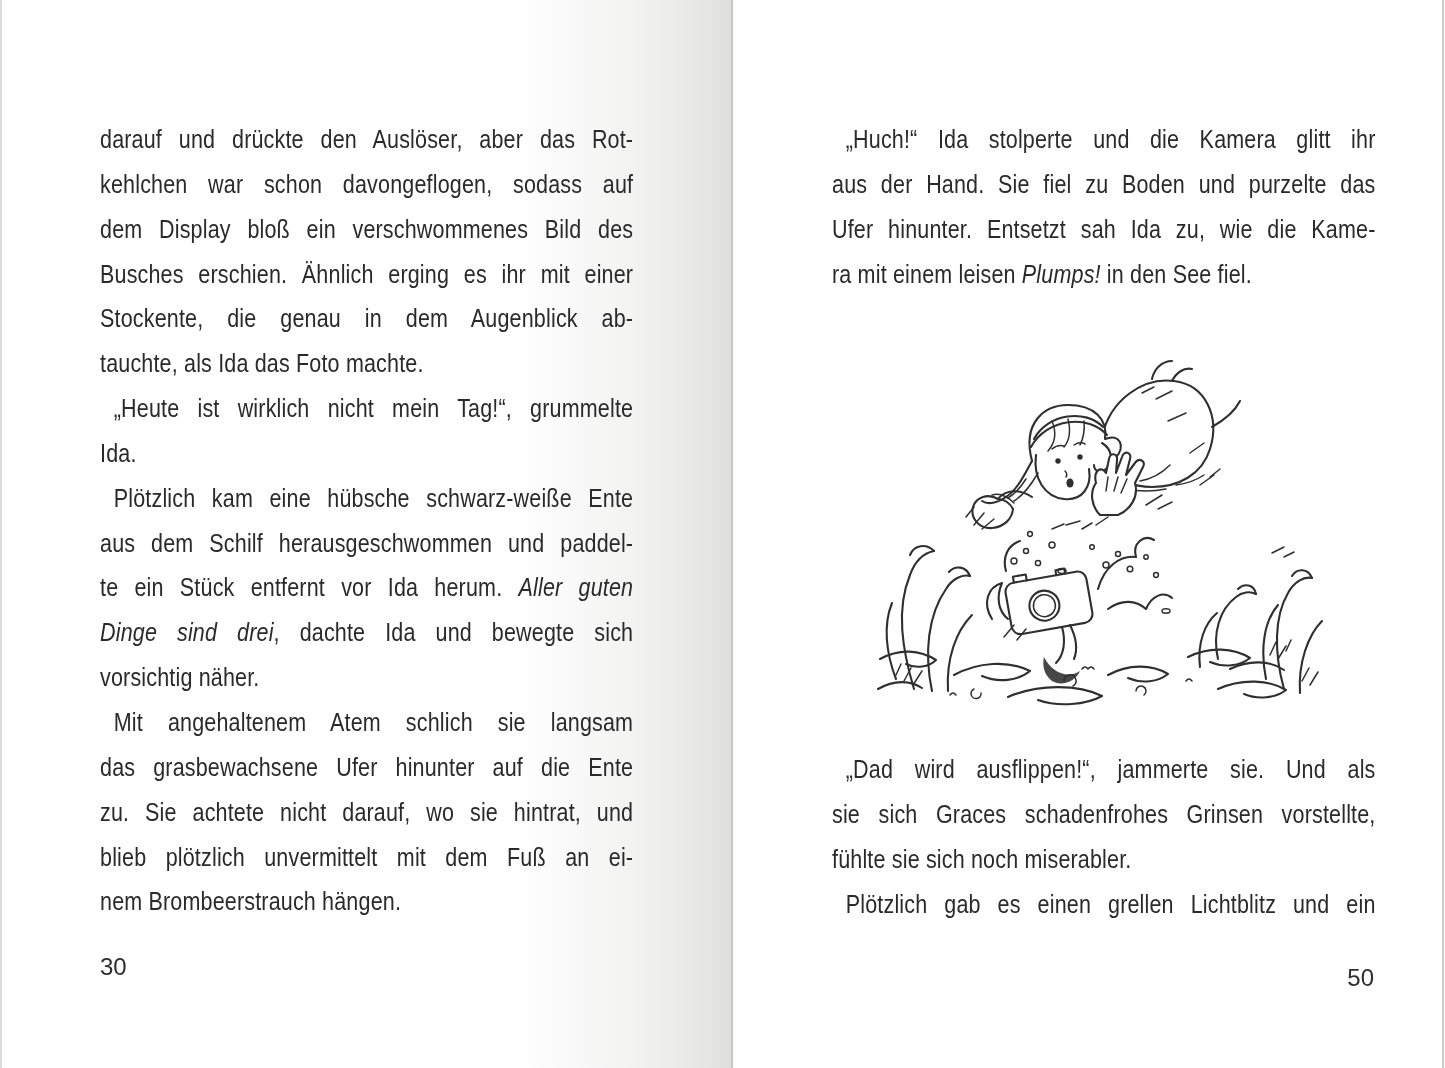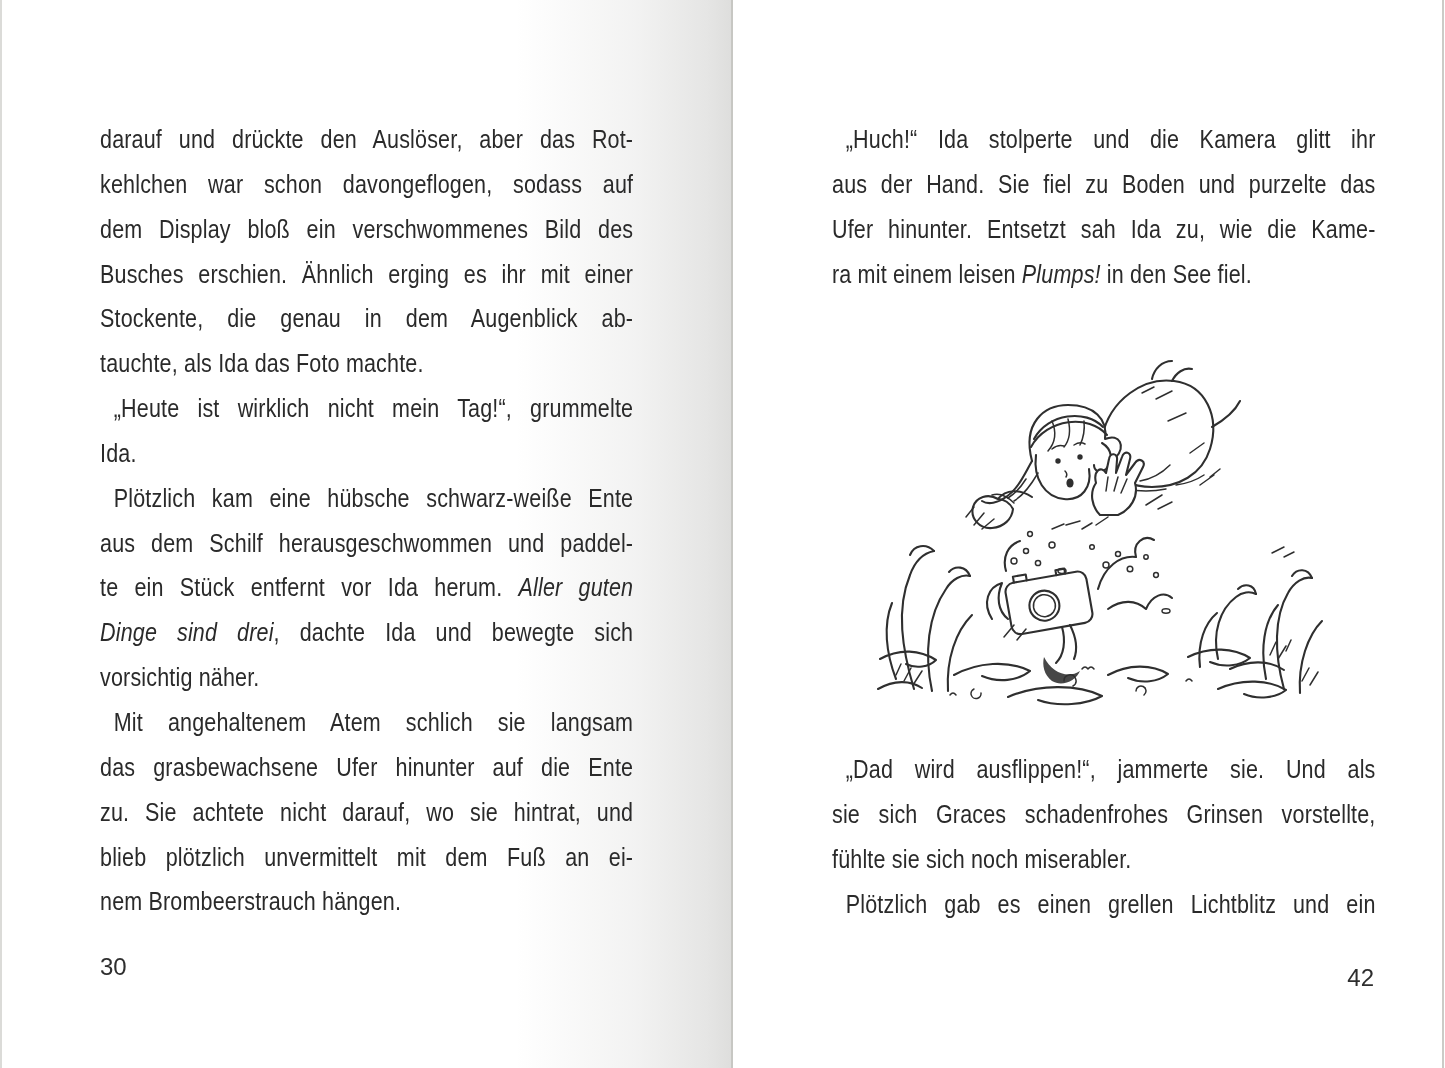--- a/index.html
+++ b/index.html
@@ -91,21 +91,21 @@
     <div class="line"><span>ra mit einem leisen </span><span class="it">Plumps!</span><span> in den See fiel.</span></div>
   </div>
 <div class="textblock" id="right-bottom-text">
     <div class="line just ind"><span>„Dad wird ausflippen!“, jammerte sie. Und als</span></div>
     <div class="line just"><span>sie sich Graces schadenfrohes Grinsen vorstellte,</span></div>
     <div class="line"><span>fühlte sie sich noch miserabler.</span></div>
     <div class="line just ind"><span>Plötzlich gab es einen grellen Lichtblitz und ein</span></div>
   </div>
 
 <div class="pagenum" id="pagenum-left">30</div>
-<div class="pagenum" id="pagenum-right">42</div>
+<div class="pagenum" id="pagenum-right">50</div>
 
 <div id="illustration">
   <svg viewBox="0 0 472 354" xmlns="http://www.w3.org/2000/svg">
 
     <path class="ln fw" d="M246,80 C254,42 288,20 318,24 C350,28 364,60 354,92 C346,118 322,130 296,130 C276,130 260,122 252,110"></path>
     <path class="ln" d="M296,22 C298,12 306,4 316,4"></path>
     <path class="ln" d="M316,24 C320,16 328,10 336,12"></path>
     <path class="ln" d="M356,70 C370,62 380,52 384,44"></path>
     <path class="lnt" d="M300,42 l16,-8 M312,64 l18,-8 M334,96 l14,-10 M286,36 l12,-6"></path>
     <path class="lnt" d="M250,126 q30,12 60,6 M320,128 q16,-2 28,-10"></path>

